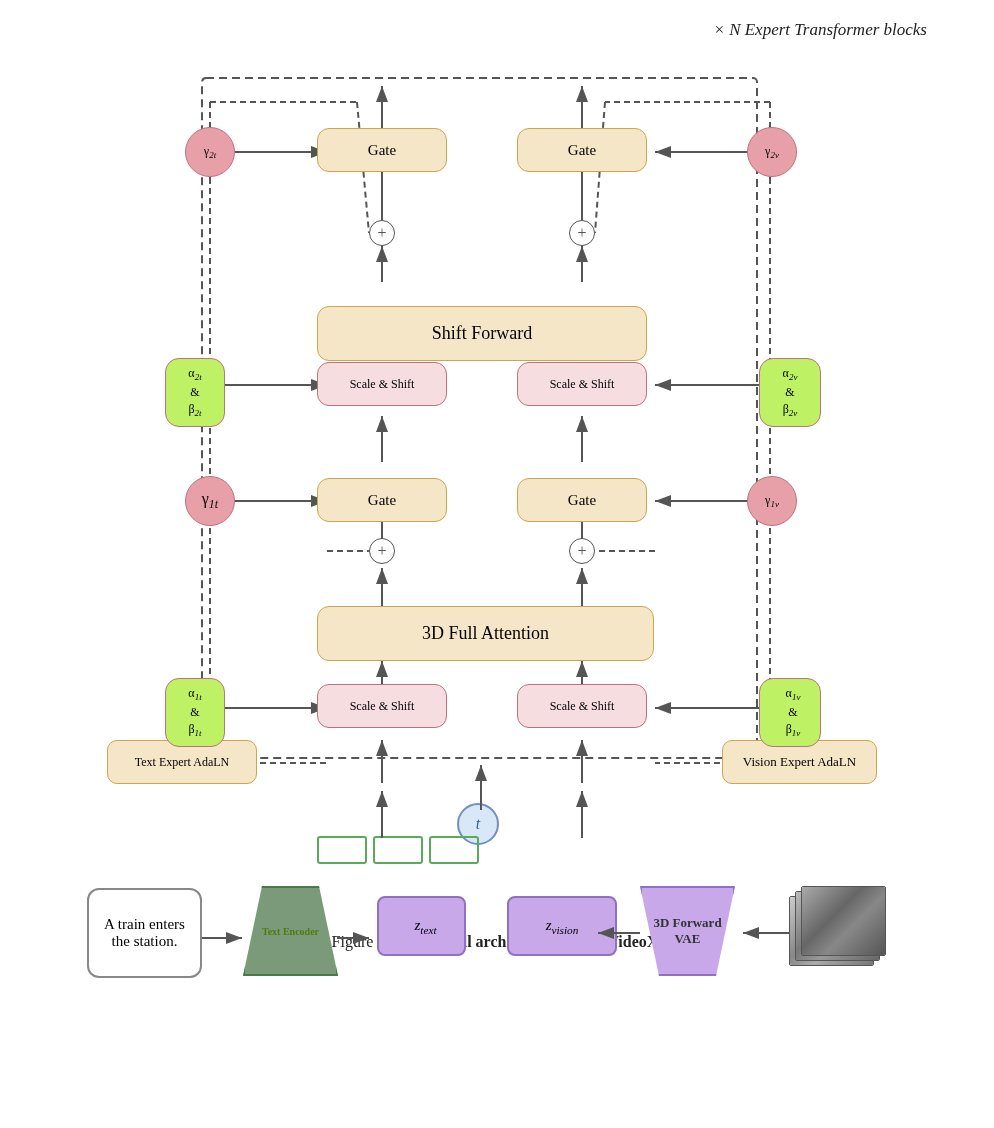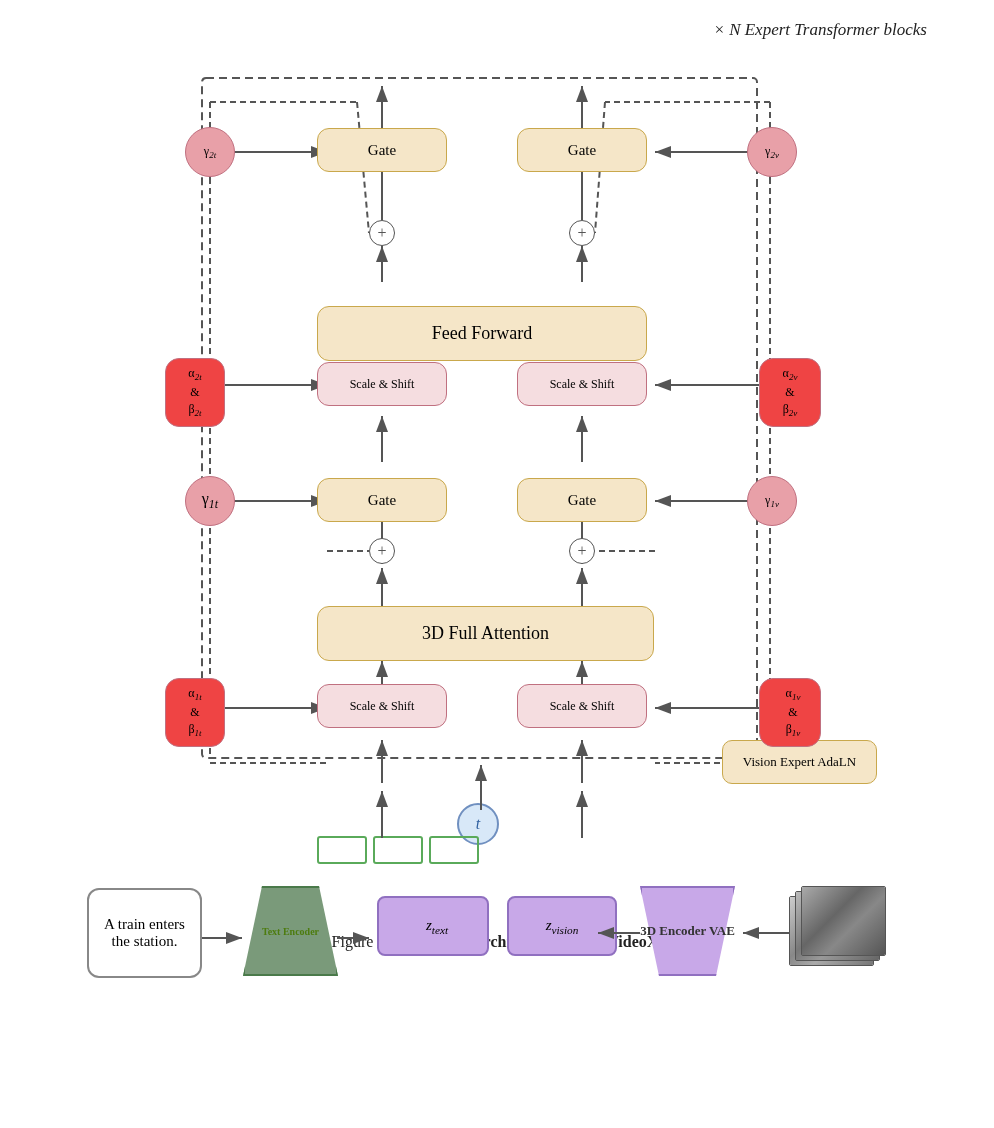--- a/index.html
+++ b/index.html
@@ -99,21 +99,21 @@
       display: flex;
       align-items: center;
       justify-content: center;
       font-size: 13px;
       width: 50px;
       height: 50px;
     }
 
     .param-box {
       position: absolute;
-      background: #ef4444;
+      background: #bef264;
       border: 1.5px solid #c07080;
       border-radius: 14px;
       display: flex;
       align-items: center;
       justify-content: center;
       font-size: 13px;
       padding: 6px 10px;
       text-align: center;
       line-height: 1.4;
     }
@@ -305,21 +305,21 @@
     <div class="plus-circle" style="left:522px; top:490px;">+</div>
 
     <div class="block gate-box" style="left:270px; top:80px;">
       <span>Gate</span>
     </div>
     <div class="block gate-box" style="left:470px; top:80px;">
       <span>Gate</span>
     </div>
 
     <div class="block ff-box" style="left:270px; top:258px; width:330px;">
-      <span>Feed Forward</span>
+      <span>Shift Forward</span>
     </div>
 
     <div class="block scale-shift-box" style="left:270px; top:314px;">
       <span style="font-size:12px;">Scale &amp; Shift</span>
     </div>
     <div class="block scale-shift-box" style="left:470px; top:314px;">
       <span style="font-size:12px;">Scale &amp; Shift</span>
     </div>
 
     <div class="block gate-box" style="left:270px; top:430px;">
@@ -333,20 +333,23 @@
       <span>3D Full Attention</span>
     </div>
 
     <div class="block scale-shift-box" style="left:270px; top:636px;">
       <span style="font-size:12px;">Scale &amp; Shift</span>
     </div>
     <div class="block scale-shift-box" style="left:470px; top:636px;">
       <span style="font-size:12px;">Scale &amp; Shift</span>
     </div>
 
+    <div class="block adaln-box" style="left:60px; top:692px; width:150px;">
+      <span style="font-size:12px;">Text Expert AdaLN</span>
+    </div>
 
     <div class="block adaln-box" style="left:675px; top:692px; width:155px;">
       <span style="font-size:13px;text-align:center;">Vision Expert AdaLN</span>
     </div>
 
     <div class="param-circle" style="left:138px; top:79px;">
       <span style="font-size:12px;">γ<sub>2t</sub></span>
     </div>
 
     <div class="param-box" style="left:118px; top:310px; width:60px;">
@@ -411,21 +414,21 @@
 
     <svg style="position:absolute;top:880px;left:290px;width:40px;height:20px;">
       <line x1="0" y1="10" x2="32" y2="10" stroke="#555" stroke-width="2" marker-end="url(#arrowhead)"></line>
       <defs>
         <marker id="arrowhead" markerWidth="8" markerHeight="6" refX="8" refY="3" orient="auto">
           <polygon points="0 0, 8 3, 0 6" fill="#555"></polygon>
         </marker>
       </defs>
     </svg>
 
-    <div class="z-text-box" style="left:330px; top:848px; width:112px; height:60px;padding-left:8px;">
+    <div class="z-text-box" style="left:330px; top:848px; width:89px; height:60px;padding-left:8px;">
       <span style="font-style:italic; font-size:15px;">z<sub>text</sub></span>
     </div>
 
     <div class="z-text-box" style="left:432px; top:848px; width:110px; height:60px;margin-left:28px;">
       <span style="font-style:italic; font-size:15px;">z<sub>vision</sub></span>
     </div>
 
     <svg style="position:absolute;top:875px;left:543px;width:50px;height:20px;">
       <line x1="50" y1="10" x2="8" y2="10" stroke="#555" stroke-width="2" marker-end="url(#arrowhead)"></line>
       <defs>
@@ -436,21 +439,21 @@
     </svg>
 
     <div style="position:absolute; left:593px; top:838px; width:95px; height:90px;
                 background:#c8a8e8; border:2px solid #9070c0;
                 clip-path: polygon(0% 0%, 100% 0%, 80% 100%, 20% 100%);
                 display:flex; align-items:center; justify-content:center;">
     </div>
     <div style="position:absolute; left:593px; top:848px; width:95px; height:70px;
                 display:flex; align-items:center; justify-content:center; z-index:10;
                 font-size:13px; font-weight:bold; text-align:center; color:#333;">
-      <span>3D Encoder VAE</span>
+      <span>3D Forward VAE</span>
     </div>
 
     <svg style="position:absolute;top:875px;left:688px;width:55px;height:20px;">
       <line x1="55" y1="10" x2="8" y2="10" stroke="#555" stroke-width="2" marker-end="url(#arrowhead)"></line>
       <defs>
         <marker id="arrowhead" markerWidth="8" markerHeight="6" refX="8" refY="3" orient="auto">
           <polygon points="0 0, 8 3, 0 6" fill="#555"></polygon>
         </marker>
       </defs>
     </svg>

